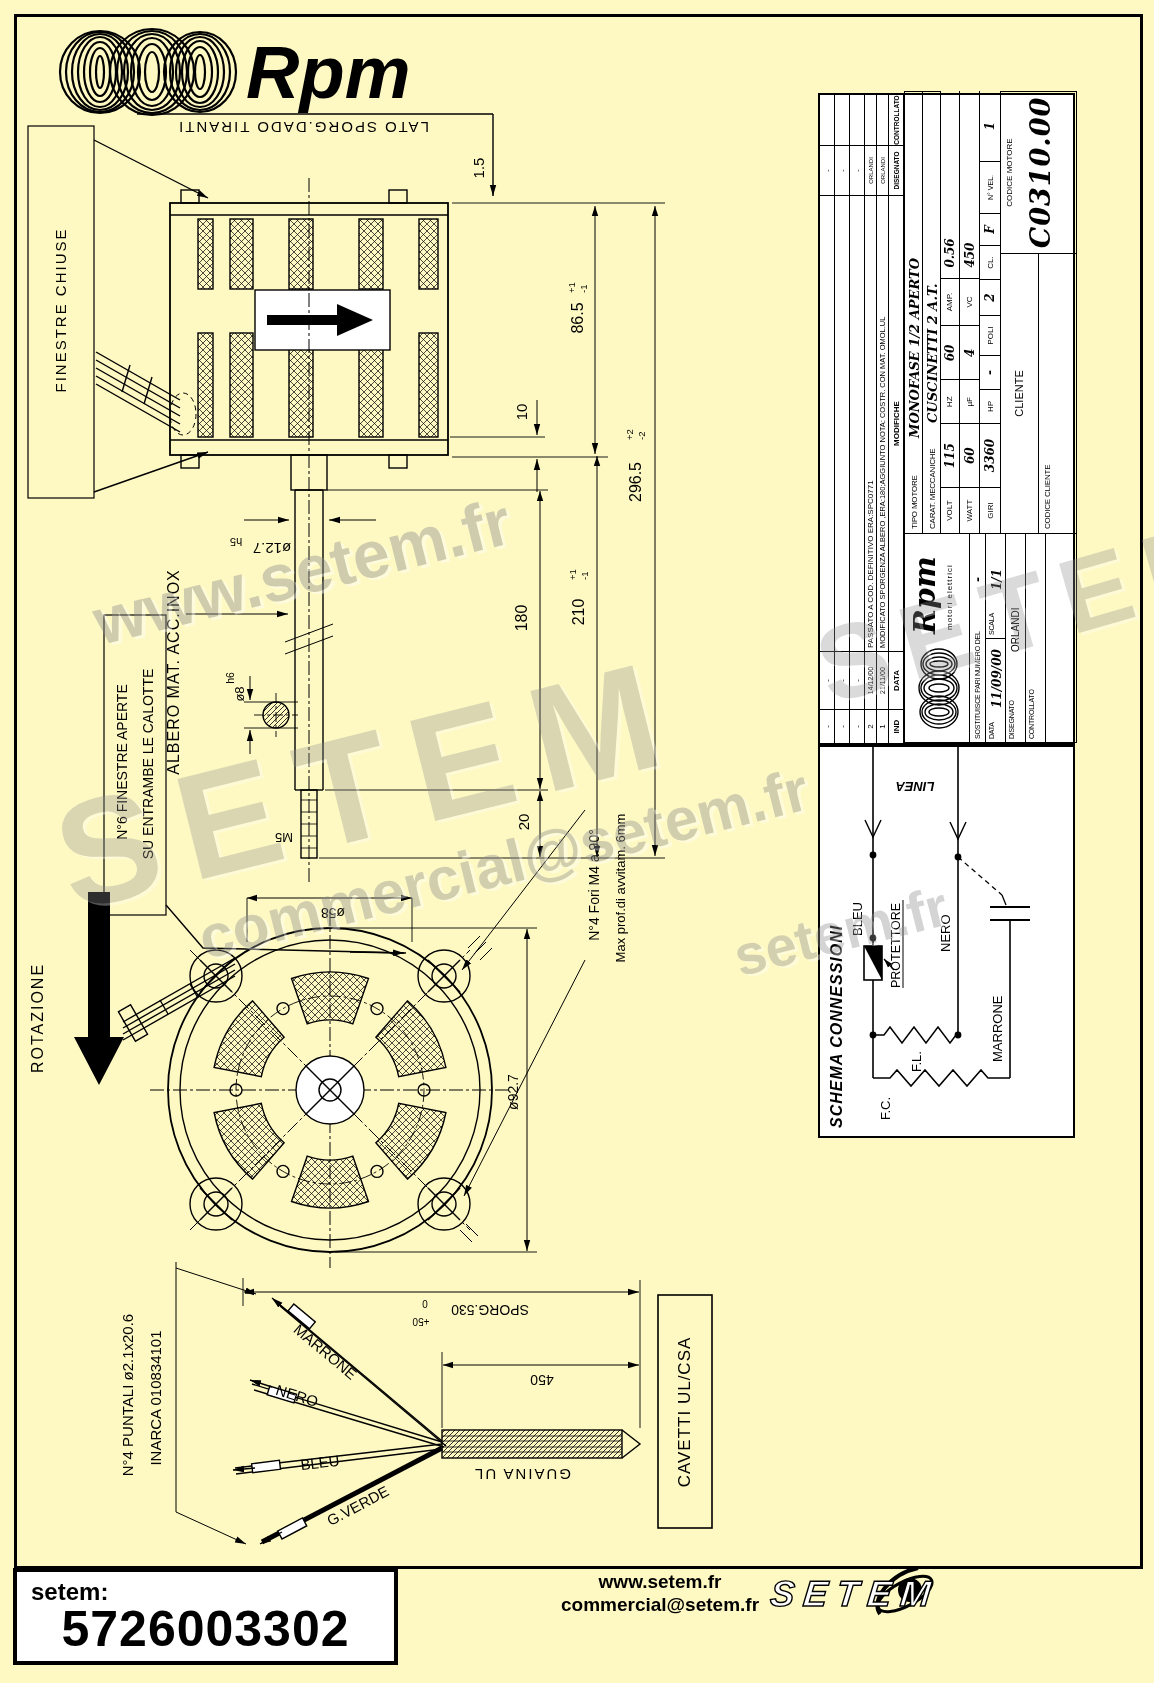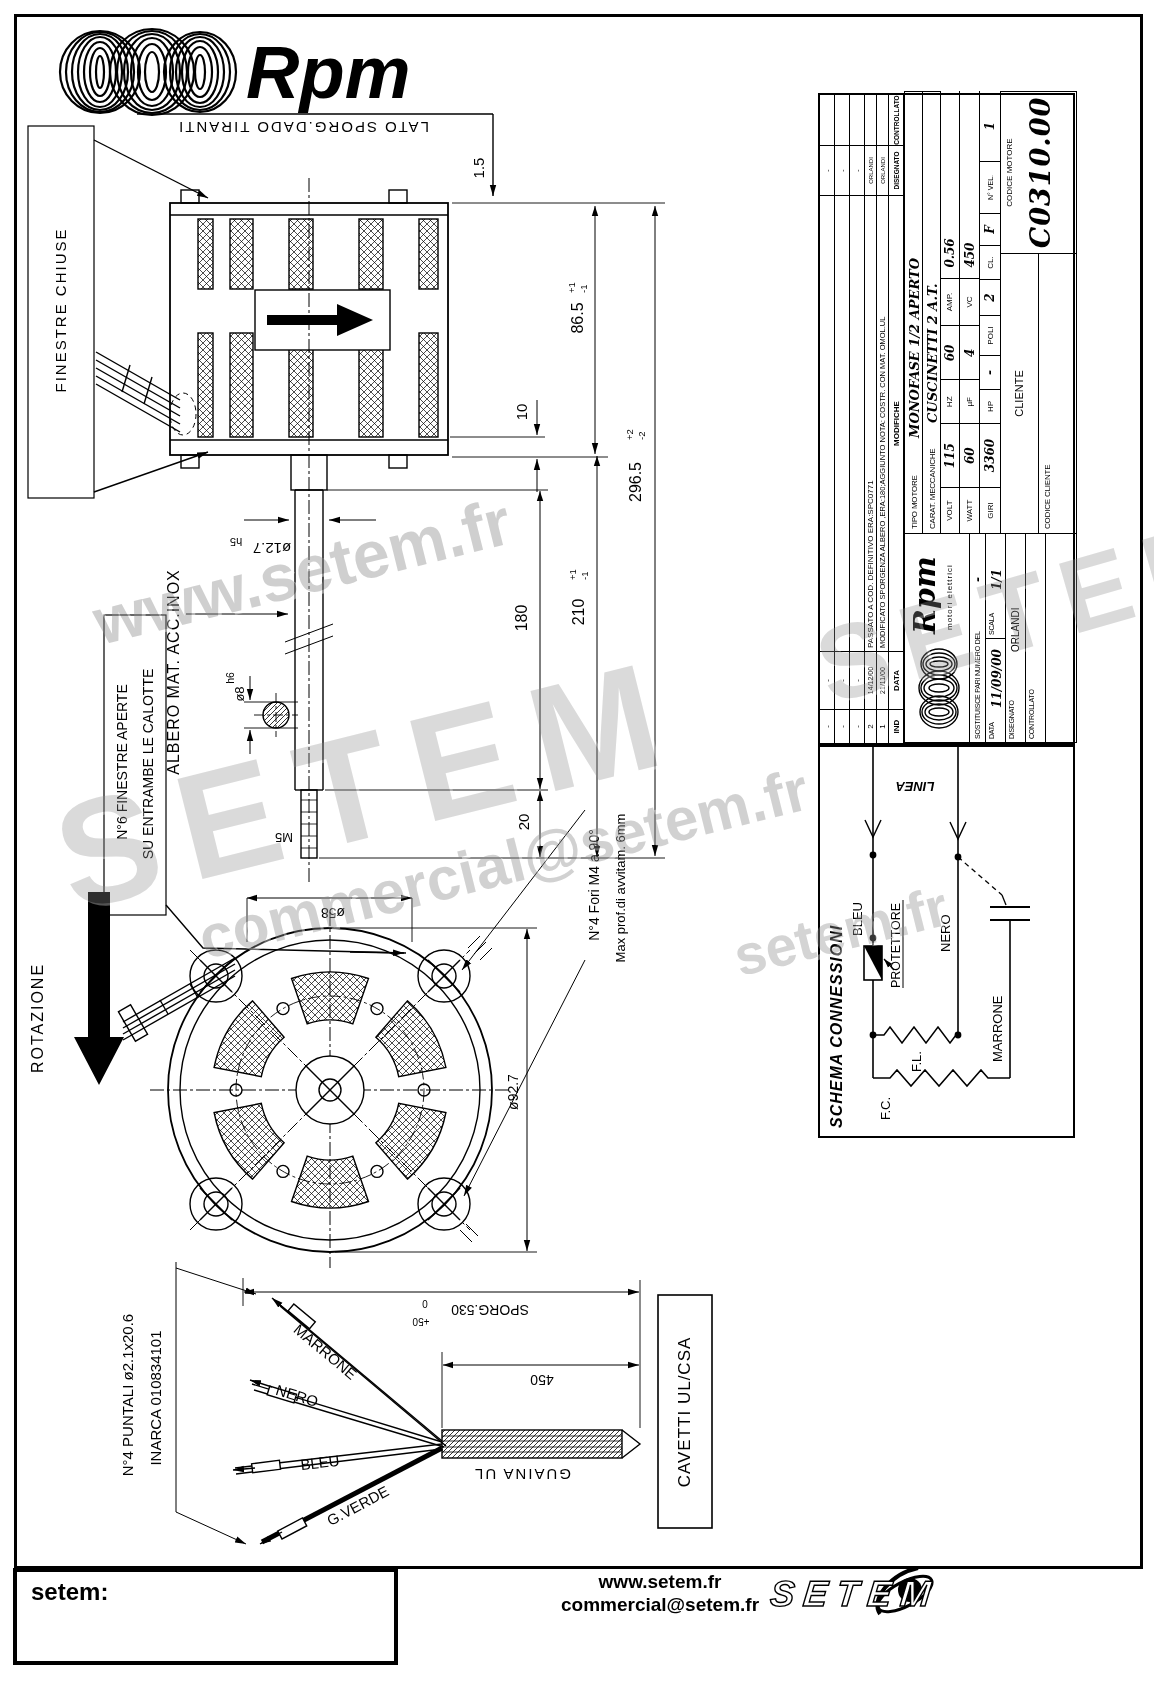--- a/index.html
+++ b/index.html
@@ -1,16 +1,16 @@
 <!DOCTYPE html>
 <html><head>
 <meta charset="utf-8">
 <style>
   html,body{margin:0;padding:0;background:#e8e8e8;}
-  #page{position:relative;width:1154px;height:1683px;background:#ffffff;overflow:hidden;
+  #page{position:relative;width:1154px;height:1683px;background:#fef9c3;overflow:hidden;
         font-family:"Liberation Sans",sans-serif;color:#000;}
   .abs{position:absolute;}
   #frame{position:absolute;left:14px;top:14px;width:1123px;height:1549px;border:3px solid #000;}
   
   #refblock{position:absolute;left:790px;top:36px;width:320px;}
   #reftext{font:italic bold 44px "Liberation Sans",sans-serif;letter-spacing:1px;}
   #refunderline{position:absolute;left:0;top:62px;width:305px;height:5px;background:#000;}
   
   #tb-wrap{position:absolute;left:818px;top:93px;width:257px;height:652px;z-index:3;}
   #tb{position:absolute;left:0;top:0;width:652px;height:257px;background:#fff;
@@ -558,19 +558,20 @@
 </div>
 
 <div class="wm" style="left:95px;top:585px;font-size:66px;opacity:.42;transform:rotate(-14deg)">www.setem.fr</div>
 <div class="wm" style="left:60px;top:775px;font-size:150px;letter-spacing:24px;opacity:.32;transform:rotate(-14deg)">SETEM</div>
 <div class="wm" style="left:200px;top:905px;font-size:60px;opacity:.40;transform:rotate(-14deg)">commercial@setem.fr</div>
 <div class="wm" style="left:820px;top:610px;font-size:105px;letter-spacing:16px;opacity:.32;transform:rotate(-16deg)">SETEM</div>
 <div class="wm" style="left:735px;top:925px;font-size:56px;opacity:.38;transform:rotate(-14deg)">setem.fr</div>
 
 <div id="codebox">
   <div id="codelabel">setem:</div>
+  <div id="codevalue">5726003302</div>
 </div>
 <div id="footcenter">
   <div id="footsite">www.setem.fr</div>
   <div id="footmail">commercial@setem.fr</div>
 </div>
 
 </div>
 
 </body></html>

